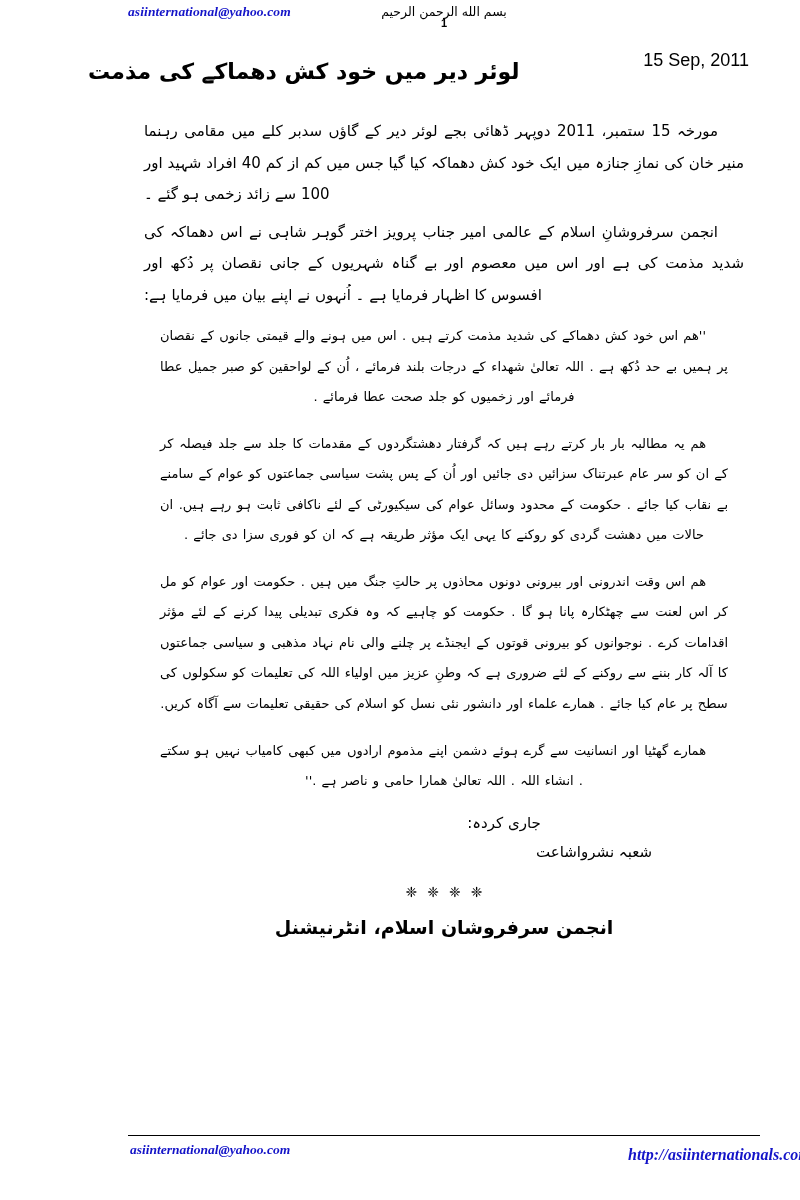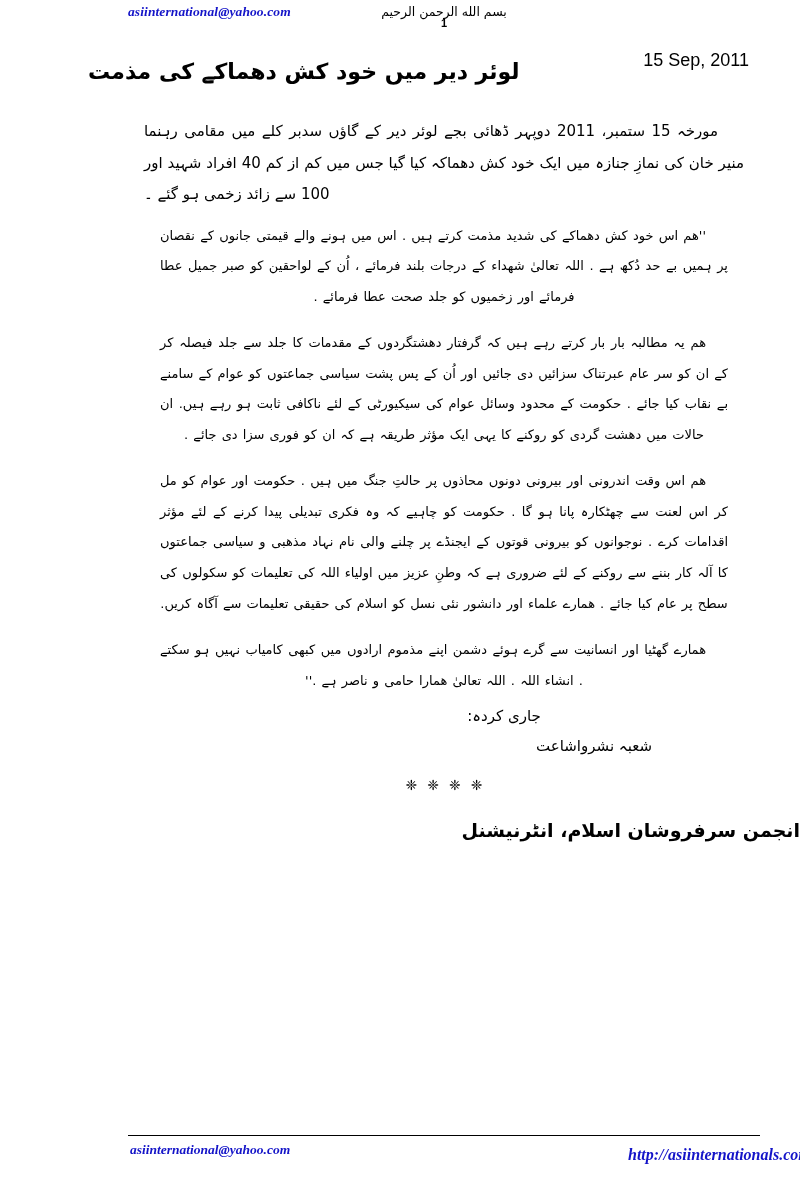--- a/index.html
+++ b/index.html
@@ -133,21 +133,21 @@
     font-size: 13px;
     line-height: 2.35;
     margin: 0 0 16px 0;
     text-indent: 22px;
     word-spacing: 1px;
   }
   .quote-para:last-child { margin-bottom: 0; }
 
   
   .sign-block {
-    margin-top: 8px;
+    margin-top: 14px;
     direction: rtl;
     padding: 0 56px;
   }
   .sign-issued {
     font-family: "DejaVu Sans", sans-serif;
     font-size: 15px;
     text-align: center;
     margin-right: -120px;
     line-height: 1.7;
   }
@@ -170,21 +170,22 @@
     display: inline-block;
     font-family: "DejaVu Sans", sans-serif;
     font-size: 14px;
     color: #000;
     margin: 0 3px;
     letter-spacing: 0;
   }
 
   
   .org-name {
-    margin-top: 26px;
+    margin-top: 16px;
+    text-align: center;
     direction: rtl;
     font-family: "DejaVu Sans", sans-serif;
     font-weight: bold;
     font-size: 19px;
     letter-spacing: .5px;
   }
 
   
   .footer {
     position: absolute;
@@ -241,20 +242,21 @@
     </div>
   </div>
 
   <div class="title-row">
     <div class="doc-date">15 Sep, 2011</div>
     <h1 class="doc-title">لوئر دیر میں خود کش دھماکے کی مذمت</h1>
   </div>
 
   <div class="body-area">
     <p class="para">مورخہ 15 ستمبر، 2011 دوپہر ڈھائی بجے لوئر دیر کے گاؤں سدبر کلے میں مقامی رہنما منیر خان کی نمازِ جنازہ میں ایک خود کش دھماکہ کیا گیا جس میں کم از کم 40 افراد شہید اور 100 سے زائد زخمی ہو گئے ۔</p>
+    <p class="para">انجمن سرفروشانِ اسلام کے عالمی امیر جناب پرویز اختر گوہر شاہی نے اس دھماکہ کی شدید مذمت کی ہے اور اس میں معصوم اور بے گناہ شہریوں کے جانی نقصان پر دُکھ اور افسوس کا اظہار فرمایا ہے ۔ اُنہوں نے اپنے بیان میں فرمایا ہے:</p>
   </div>
 
   <div class="quote-block">
     <p class="quote-para">''ھم اس خود کش دھماکے کی شدید مذمت کرتے ہیں . اس میں ہونے والے قیمتی جانوں کے نقصان پر ہمیں بے حد دُکھ ہے . اللہ تعالیٰ شھداء کے درجات بلند فرمائے ، اُن کے لواحقین کو صبر جمیل عطا فرمائے اور زخمیوں کو جلد صحت عطا فرمائے .</p>
     <p class="quote-para">ھم یہ مطالبہ بار بار کرتے رہے ہیں کہ گرفتار دھشتگردوں کے مقدمات کا جلد سے جلد فیصلہ کر کے ان کو سر عام عبرتناک سزائیں دی جائیں اور اُن کے پس پشت سیاسی جماعتوں کو عوام کے سامنے بے نقاب کیا جائے . حکومت کے محدود وسائل عوام کی سیکیورٹی کے لئے ناکافی ثابت ہو رہے ہیں. ان حالات میں دھشت گردی کو روکنے کا یہی ایک مؤثر طریقہ ہے کہ ان کو فوری سزا دی جائے .</p>
     <p class="quote-para">ھم اس وقت اندرونی اور بیرونی دونوں محاذوں پر حالتِ جنگ میں ہیں . حکومت اور عوام کو مل کر اس لعنت سے چھٹکارہ پانا ہو گا . حکومت کو چاہیے کہ وہ فکری تبدیلی پیدا کرنے کے لئے مؤثر اقدامات کرے . نوجوانوں کو بیرونی قوتوں کے ایجنڈے پر چلنے والی نام نہاد مذھبی و سیاسی جماعتوں کا آلہ کار بننے سے روکنے کے لئے ضروری ہے کہ وطنِ عزیز میں اولیاء اللہ کی تعلیمات کو سکولوں کی سطح پر عام کیا جائے . ھمارے علماء اور دانشور نئی نسل کو اسلام کی حقیقی تعلیمات سے آگاہ کریں.</p>
     <p class="quote-para">ھمارے گھٹیا اور انسانیت سے گرے ہوئے دشمن اپنے مذموم ارادوں میں کبھی کامیاب نہیں ہو سکتے . انشاء اللہ . اللہ تعالیٰ ھمارا حامی و ناصر ہے .''</p>
   </div>
 
   <div class="sign-block">

